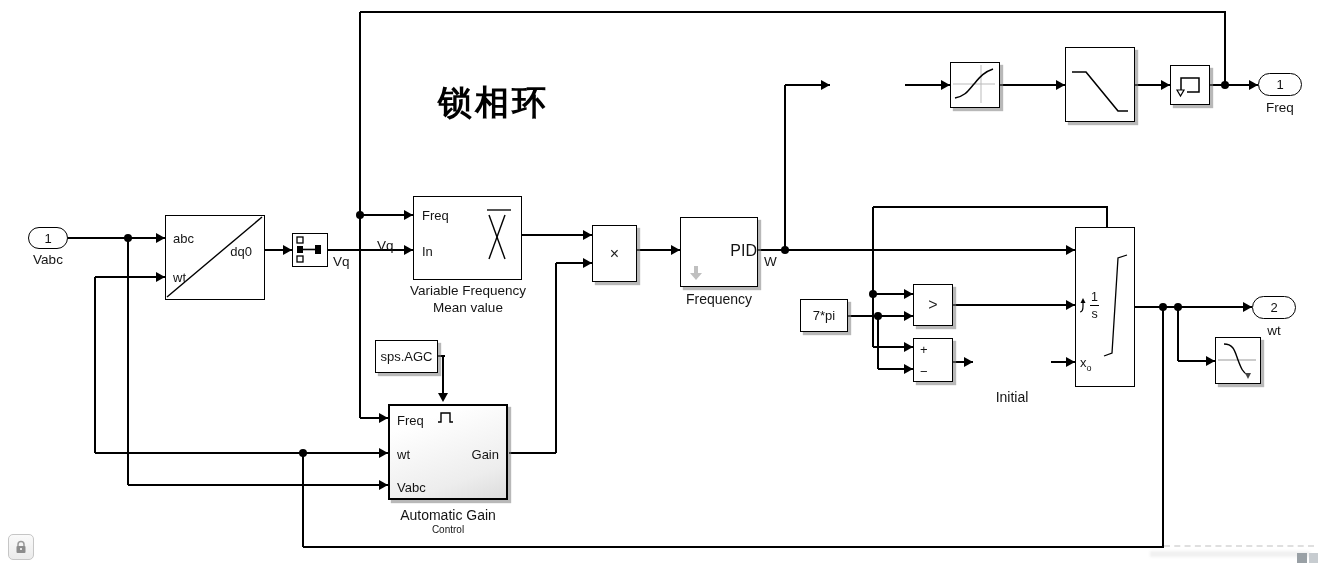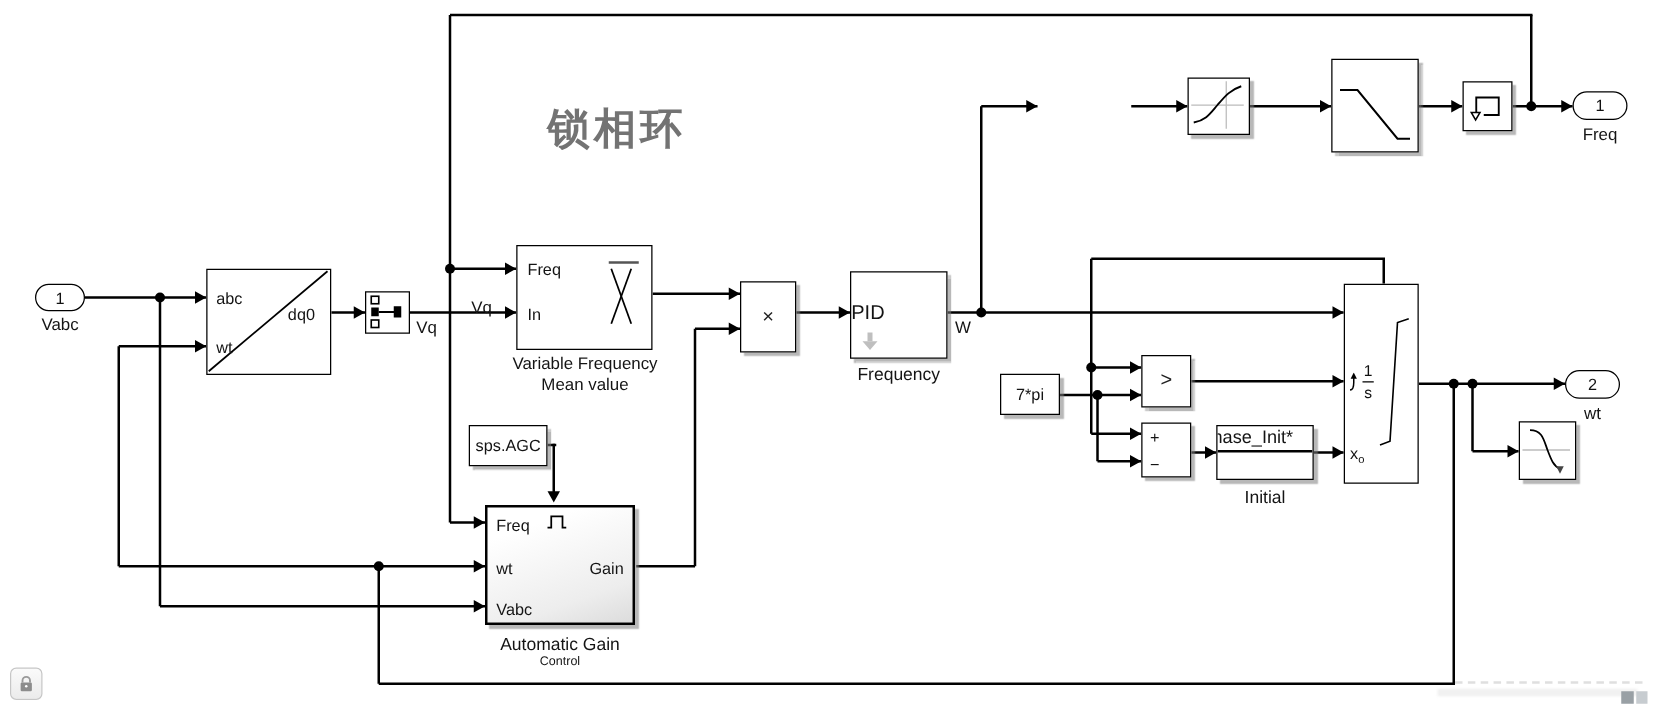--- a/index.html
+++ b/index.html
@@ -114,21 +114,21 @@
   <div class="ar" style="left:964px;top:357px"></div>
   <div class="ar" style="left:1066px;top:357px"></div>
   <div class="ar" style="left:1066px;top:300px"></div>
   <div class="ar" style="left:1243px;top:302px"></div>
   <div class="ar" style="left:1206px;top:356px"></div>
   <div class="ar" style="left:379px;top:413px"></div>
   <div class="ar" style="left:379px;top:448px"></div>
   <div class="ar" style="left:379px;top:480px"></div>
   <div class="ad" style="left:438px;top:393px"></div>
 
-  <div id="title" style="left:438px;top:80px;color:#737373">锁相环</div>
+  <div id="title" style="left:438px;top:80px;color:#000000">锁相环</div>
 
   <div class="oval" style="left:28px;top:227px;width:40px;height:22px">
     <span>1</span>
   </div>
   <div class="lbl ctr" style="left:18px;top:252px;width:60px">Vabc</div>
 
   <div class="blk" style="left:165px;top:215px;width:100px;height:85px">
     <svg width="97" height="82" style="position:absolute;left:0;top:0">
       <line x1="1" y1="81" x2="96" y2="1" stroke="#000" stroke-width="1.4"></line>
     </svg>
@@ -159,21 +159,21 @@
     </svg>
   </div>
   <div class="lbl ctr" style="left:398px;top:283px;width:140px">Variable Frequency</div>
   <div class="lbl ctr" style="left:398px;top:300px;width:140px">Mean value</div>
 
   <div class="blk shadow cc" style="left:592px;top:225px;width:45px;height:57px">
     <span class="sym">×</span>
   </div>
 
   <div class="blk shadow" style="left:680px;top:217px;width:78px;height:70px">
-    <span class="pin" style="left:0;right:0;top:25px;text-align:left;font-size:16px">PID</span>
+    <span class="pin" style="left:0;right:0;top:25px;text-align:right;font-size:16px">PID</span>
     <svg width="14" height="16" style="position:absolute;left:8px;bottom:5px">
       <rect x="5" y="1" width="4" height="7" fill="#bfbfbf"></rect>
       <polygon points="1,8 13,8 7,15" fill="#bfbfbf"></polygon>
     </svg>
   </div>
   <div class="lbl ctr" style="left:659px;top:291px;width:120px;font-size:14px">Frequency</div>
   <div class="lbl" style="left:764px;top:254px">W</div>
 
 
   <div class="blk shadow" style="left:950px;top:62px;width:50px;height:46px">
@@ -208,24 +208,20 @@
 
   <div class="blk shadow cc" style="left:913px;top:284px;width:40px;height:42px">
     <span class="sym">&gt;</span>
   </div>
 
   <div class="blk shadow" style="left:913px;top:338px;width:40px;height:44px">
     <span class="pin" style="left:6px;top:4px">+</span>
     <span class="pin" style="left:6px;top:26px">−</span>
   </div>
 
-  <div class="blk shadow" style="left:973px;top:340px;width:78px;height:44px;overflow:hidden">
-    <span class="pin" style="left:-4px;top:2px;font-size:14.5px">hase_Init*</span>
-    <div style="position:absolute;left:0;right:0;top:19px;height:1.5px;background:#000"></div>
-  </div>
   <div class="lbl ctr" style="left:977px;top:389px;width:70px;font-size:14px">Initial</div>
 
   <div class="blk" style="left:1075px;top:227px;width:60px;height:160px">
     <svg width="10" height="16" style="position:absolute;left:3px;top:70px">
       <path d="M1,14 Q4,14 4,8 L4,4" fill="none" stroke="#000" stroke-width="1.2"></path>
       <polygon points="1.5,5 6.5,5 4,0" fill="#000"></polygon>
     </svg>
     <div class="frac" style="left:14px;top:63px">
       <span>1</span>
       <span class="bar"></span>

